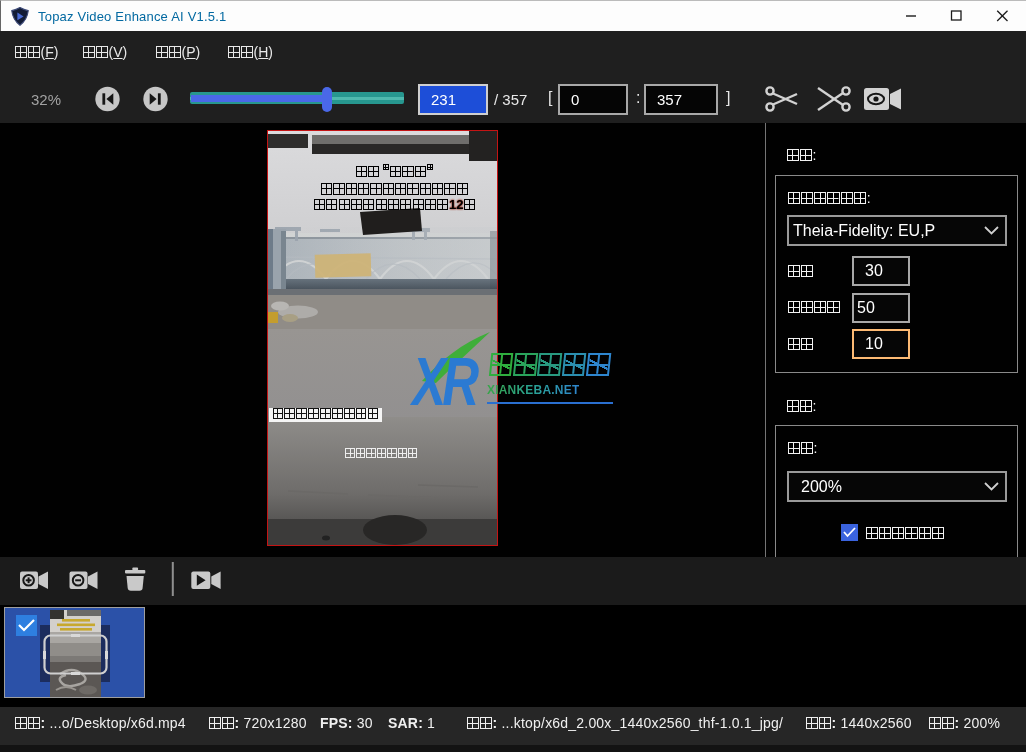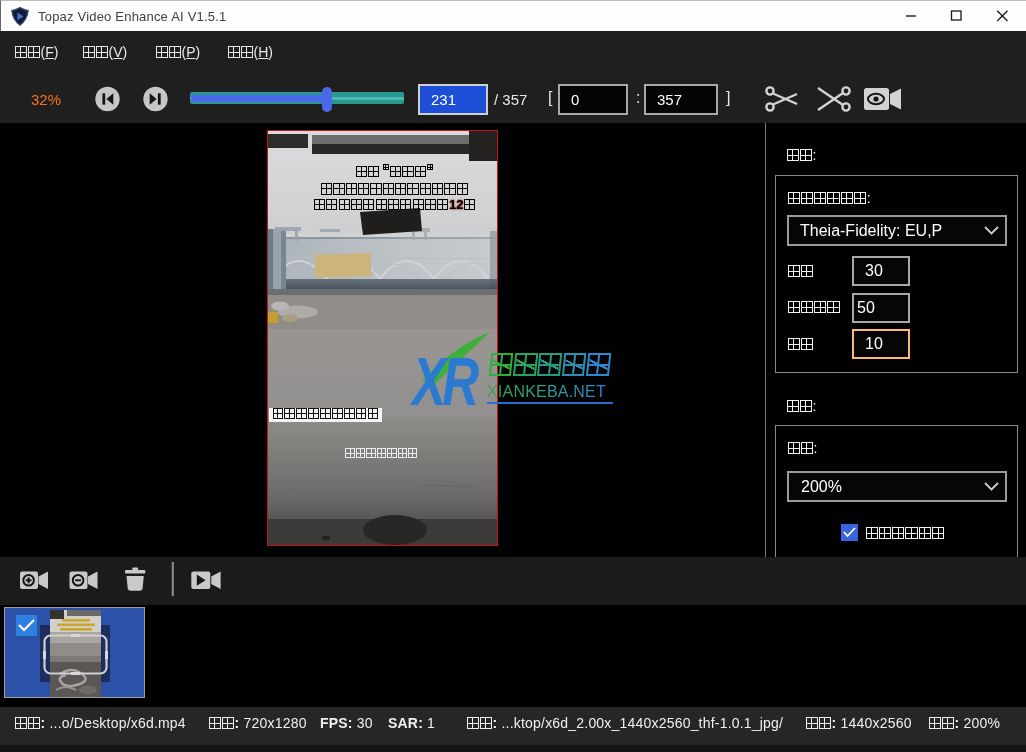--- a/index.html
+++ b/index.html
@@ -12,36 +12,36 @@
 background:linear-gradient(currentColor,currentColor) 50% 50%/100% 2px no-repeat,linear-gradient(currentColor,currentColor) 50% 50%/2px 100% no-repeat,linear-gradient(25deg,transparent 46%,currentColor 46%,currentColor 54%,transparent 54%);}
 </style>
 </head>
 <body>
 
 <div class="abs" style="left:0;top:0;width:1026px;height:31px;background:#fdfdfd;border-left:1px solid #666;border-top:1px solid #bbb">
   <svg class="abs" style="left:10px;top:6px" width="18" height="19" viewBox="0 0 18 19">
     <path d="M9 0.6 C11.8 2.2 14.8 3.2 17.2 3.7 C16.6 8.5 14.8 13.8 9 18.2 C3.2 13.8 1.4 8.5 0.8 3.7 C3.2 3.2 6.2 2.2 9 0.6 Z" fill="#131c36" stroke="#3d4a78" stroke-width="1.2"></path>
     <path d="M6.4 5.6 L12.6 9.4 L6.4 13.2 Z" fill="#4a6bd6"></path>
   </svg>
-  <div class="abs" style="left:37px;top:0;height:31px;line-height:31px;font-size:13px;letter-spacing:0.2px;color:#404040">Topaz Video Enhance AI V1.5.1</div>
+  <div class="abs" style="left:37px;top:0;height:31px;line-height:31px;font-size:13px;letter-spacing:0.2px;color:#0369a1">Topaz Video Enhance AI V1.5.1</div>
   <svg class="abs" style="right:0;top:0" width="140" height="31" viewBox="0 0 140 31">
     <line x1="20" y1="15" x2="30" y2="15" stroke="#1a1a1a" stroke-width="1.4"></line>
     <rect x="65.5" y="10" width="9.5" height="9" fill="none" stroke="#1a1a1a" stroke-width="1.3"></rect>
     <line x1="111.2" y1="9.7" x2="121.5" y2="20" stroke="#1a1a1a" stroke-width="1.3"></line>
     <line x1="121.5" y1="9.7" x2="111.2" y2="20" stroke="#1a1a1a" stroke-width="1.3"></line>
   </svg>
 </div>
 
 <div class="abs" style="left:0;top:31px;width:1026px;height:92px;background:#1f1f1f">
   <div class="abs" style="left:14px;top:13px;font-size:14px;color:#e8e8e8"><span class="c"></span><span class="c"></span>(<u>F</u>)</div>
   <div class="abs" style="left:82px;top:13px;font-size:14px;color:#e8e8e8"><span class="c"></span><span class="c"></span>(<u>V</u>)</div>
   <div class="abs" style="left:155px;top:13px;font-size:14px;color:#e8e8e8"><span class="c"></span><span class="c"></span>(<u>P</u>)</div>
   <div class="abs" style="left:227px;top:13px;font-size:14px;color:#e8e8e8"><span class="c"></span><span class="c"></span>(<u>H</u>)</div>
 
-  <div class="abs" style="left:31px;top:60px;font-size:15px;color:#f97316">32%</div>
+  <div class="abs" style="left:31px;top:60px;font-size:15px;color:#a3a3a3">32%</div>
 
   <svg class="abs" style="left:95px;top:55px" width="90" height="26" viewBox="0 0 90 26">
     <circle cx="12.5" cy="13" r="12.2" fill="#c6c6c6"></circle>
     <rect x="7.4" y="7.3" width="2.8" height="11.4" fill="#161616"></rect>
     <path d="M18.3 7.3 L11.4 13 L18.3 18.7 Z" fill="#161616"></path>
     <circle cx="60.5" cy="13" r="12.2" fill="#c6c6c6"></circle>
     <rect x="62.9" y="7.3" width="2.8" height="11.4" fill="#161616"></rect>
     <path d="M54.7 7.3 L61.6 13 L54.7 18.7 Z" fill="#161616"></path>
   </svg>
 
@@ -192,29 +192,29 @@
         <stop offset="0" stop-color="#3aa83c"></stop>
           <stop offset="1" stop-color="#2f7fd0"></stop>
       </linearGradient>
     </defs>
     <path d="M12 50 C30 30 52 12 80 1 C62 18 40 38 26 52 Z" fill="#3fae3a"></path>
     <text x="3" y="74" font-family="Liberation Sans,sans-serif" font-size="68" font-weight="bold" font-style="italic" fill="#2b7ad2" letter-spacing="-5.5" transform="scale(0.75,1)">XR</text>
   </svg>
   <div class="abs" style="left:79px;top:19px;font-size:27px;transform:skewX(-6deg)">
     <span class="cw" style="color:#2fae3e"></span><span class="cw" style="color:#2aa45c"></span><span class="cw" style="color:#289a80"></span><span class="cw" style="color:#2b8fb0"></span><span class="cw" style="color:#2e86cf"></span>
   </div>
-  <div class="abs" style="left:77px;top:52px;font-size:16px;font-weight:normal;letter-spacing:0.2px;background:linear-gradient(90deg,#35a446,#2aa295,#2f86cf);-webkit-background-clip:text;background-clip:text;color:transparent">XIANKEBA.NET</div>
+  <div class="abs" style="left:77px;top:52px;font-size:12px;font-weight:bold;letter-spacing:0.2px;background:linear-gradient(90deg,#35a446,#2aa295,#2f86cf);-webkit-background-clip:text;background-clip:text;color:transparent">XIANKEBA.NET</div>
   <div class="abs" style="left:77px;top:71px;width:126px;height:2px;background:#2a6fd0"></div>
 </div>
 
 <div class="abs" style="left:765px;top:123px;width:1px;height:434px;background:#757575"></div>
 <div class="abs" style="left:786px;top:147px;font-size:14px;color:#f2f2f2"><span class="c"></span><span class="c"></span>:</div>
 <div class="abs" style="left:775px;top:175px;width:243px;height:198px;border:1px solid #8a8a8a"></div>
 <div class="abs" style="left:787px;top:190px;font-size:14px;color:#f2f2f2"><span class="c"></span><span class="c"></span><span class="c"></span><span class="c"></span><span class="c"></span><span class="c"></span>:</div>
-<div class="abs" style="left:787px;top:215px;width:220px;height:31px;border:2px solid #9a9a9a;background:#060606;color:#fff;font-size:16px;line-height:27px;padding-left:11px">Theia-Fidelity: EU,P</div>
+<div class="abs" style="left:787px;top:215px;width:220px;height:31px;border:2px solid #9a9a9a;background:#060606;color:#fff;font-size:16px;line-height:27px;padding-left:4px">Theia-Fidelity: EU,P</div>
 <svg class="abs" style="left:984px;top:226px" width="15" height="9" viewBox="0 0 15 9">
     <polyline points="1,1 7.5,7.5 14,1" fill="none" stroke="#cfcfcf" stroke-width="1.8"></polyline>
   </svg>
 <div class="abs" style="left:787px;top:263px;font-size:14px;color:#f2f2f2"><span class="c"></span><span class="c"></span></div>
 <div class="abs" style="left:852px;top:256px;width:58px;height:30px;border:2px solid #a8a8a8;background:#060606;color:#fff;font-size:16px;line-height:26px;padding-left:11px">30</div>
 <div class="abs" style="left:787px;top:299px;font-size:14px;color:#f2f2f2"><span class="c"></span><span class="c"></span><span class="c"></span><span class="c"></span></div>
 <div class="abs" style="left:852px;top:293px;width:58px;height:30px;border:2px solid #a8a8a8;background:#060606;color:#fff;font-size:16px;line-height:26px;padding-left:3px">50</div>
 <div class="abs" style="left:787px;top:336px;font-size:14px;color:#f2f2f2"><span class="c"></span><span class="c"></span></div>
 <div class="abs" style="left:852px;top:329px;width:58px;height:30px;border:2px solid #fdba74;background:#060606;color:#fff;font-size:16px;line-height:26px;padding-left:11px">10</div>
 

